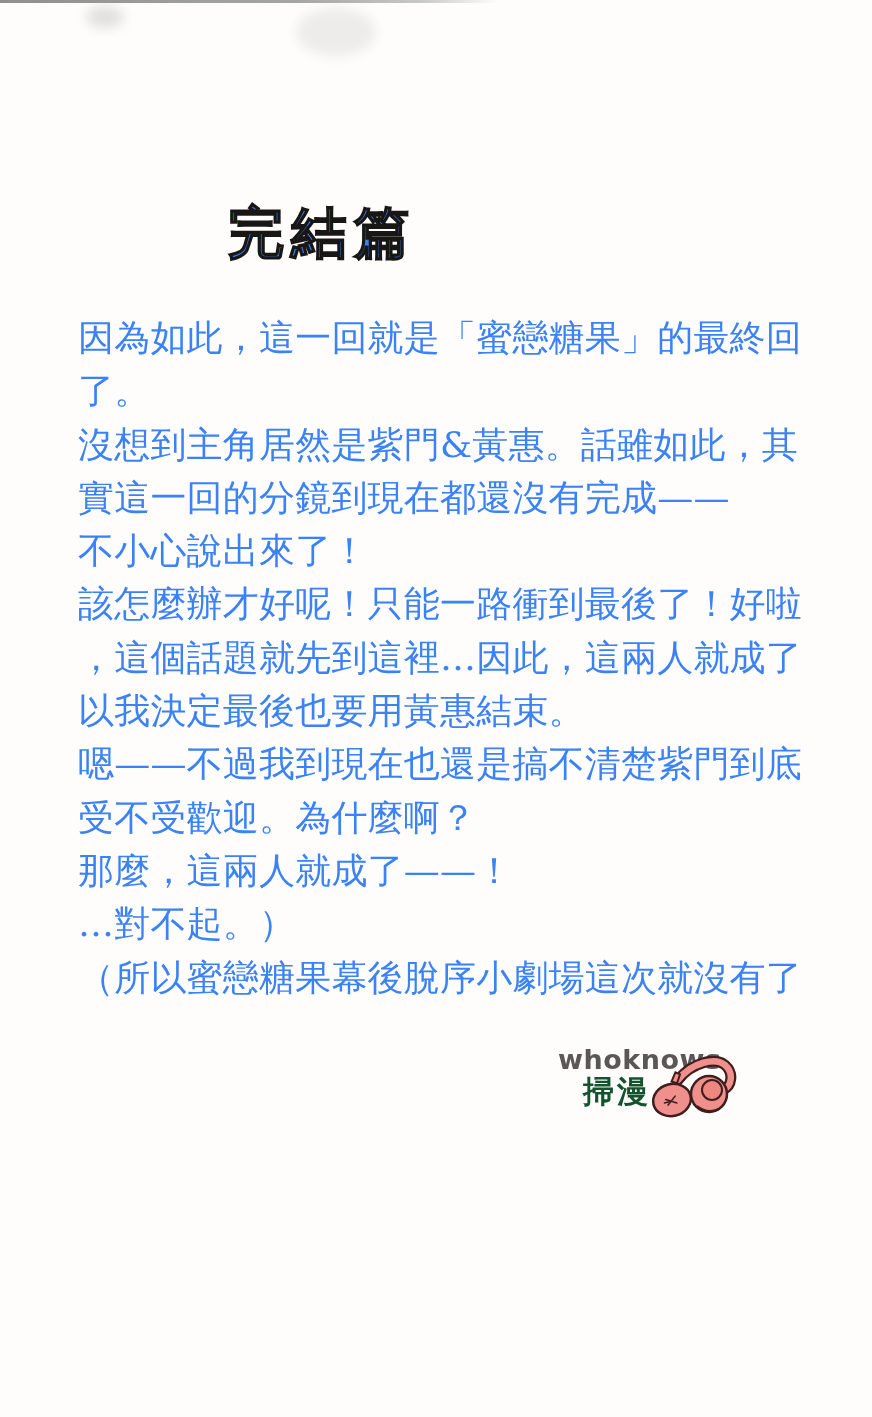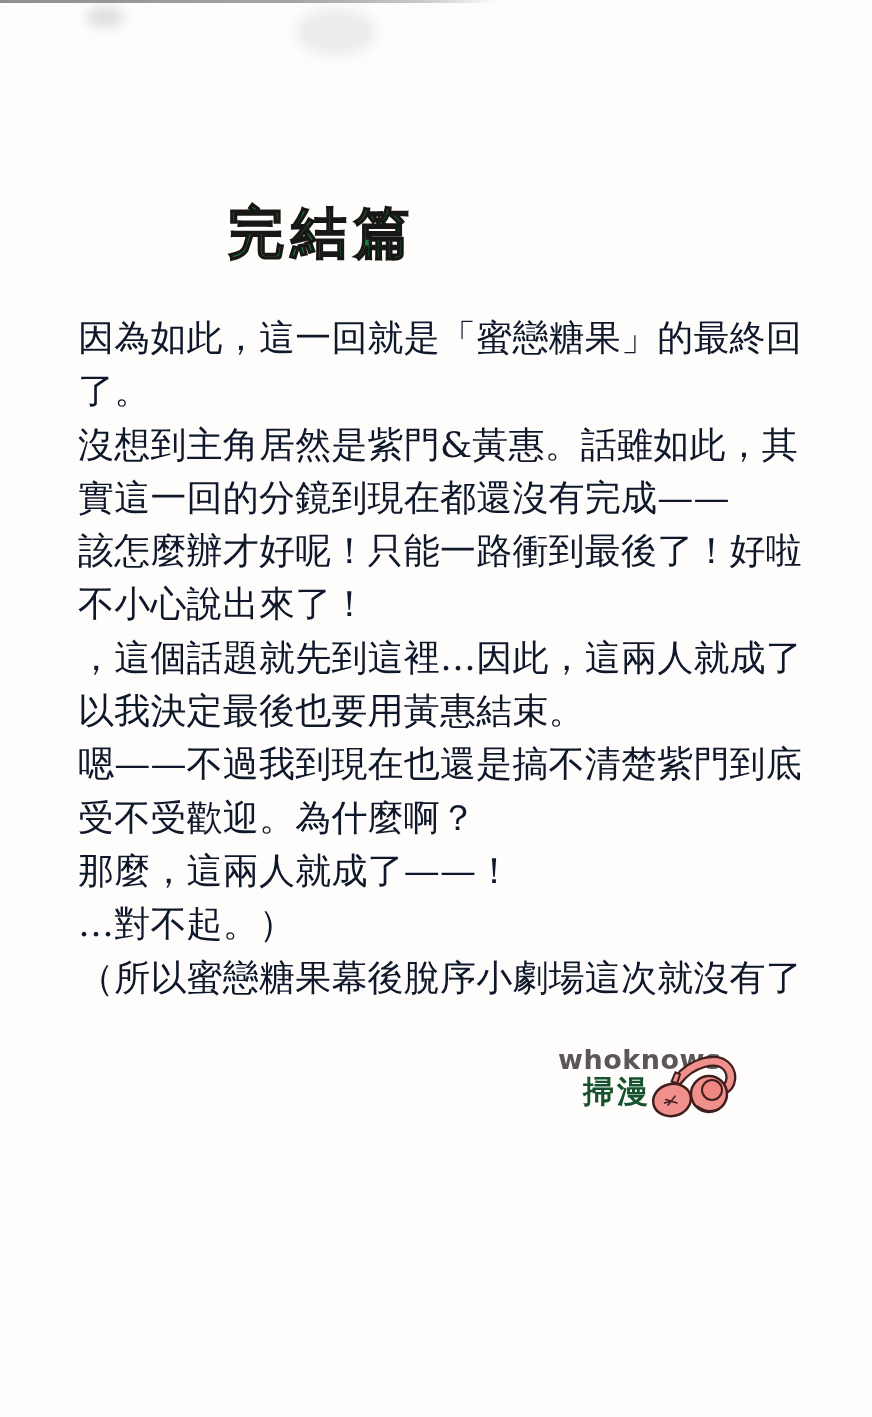--- a/index.html
+++ b/index.html
@@ -46,30 +46,30 @@
   }
   .title {
     position: absolute;
     left: 228px;
     top: 196px;
     margin: 0;
     font-family: "DejaVu Sans", "Liberation Sans", sans-serif;
     font-size: 56px;
     font-weight: 900;
     letter-spacing: 7px;
-    color: #15803d;
+    color: #3b82f6;
     white-space: nowrap;
     -webkit-text-stroke: 1.5px #191616;
   }
   .body-text {
     position: absolute;
     left: 78px;
     top: 311px;
     width: 740px;
-    color: #0f172a;
+    color: #3b82f6;
     font-size: 36px;
     letter-spacing: 0.2px;
   }
   .text-line {
     height: 53.3px;
     line-height: 53.3px;
     white-space: nowrap;
   }
   .watermark {
     position: absolute;
@@ -115,22 +115,22 @@
   <div class="smudge smudge-a"></div>
   <div class="smudge smudge-b"></div>
 
   <h1 class="title">完結篇</h1>
 
   <div class="body-text">
     <div class="text-line">因為如此，這一回就是「蜜戀糖果」的最終回</div>
     <div class="text-line">了。</div>
     <div class="text-line">沒想到主角居然是紫門&amp;黃惠。話雖如此，其</div>
     <div class="text-line">實這一回的分鏡到現在都還沒有完成——</div>
+    <div class="text-line">不小心說出來了！</div>
     <div class="text-line">該怎麼辦才好呢！只能一路衝到最後了！好啦</div>
-    <div class="text-line">不小心說出來了！</div>
     <div class="text-line">，這個話題就先到這裡…因此，這兩人就成了</div>
     <div class="text-line">以我決定最後也要用黃惠結束。</div>
     <div class="text-line">嗯——不過我到現在也還是搞不清楚紫門到底</div>
     <div class="text-line">受不受歡迎。為什麼啊？</div>
     <div class="text-line">那麼，這兩人就成了——！</div>
     <div class="text-line">…對不起。）</div>
     <div class="text-line">（所以蜜戀糖果幕後脫序小劇場這次就沒有了</div>
   </div>
 
   <div class="watermark">

